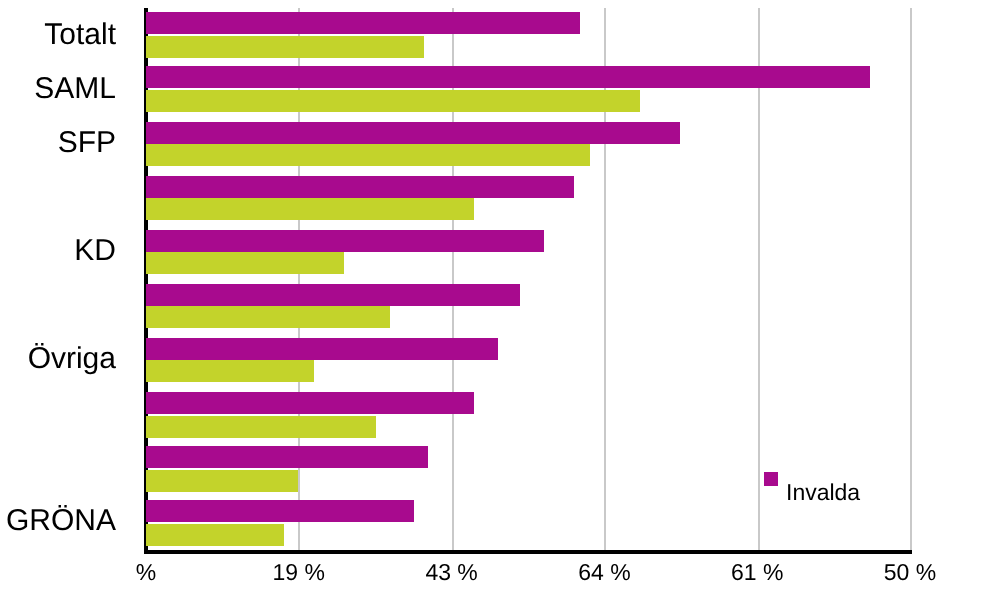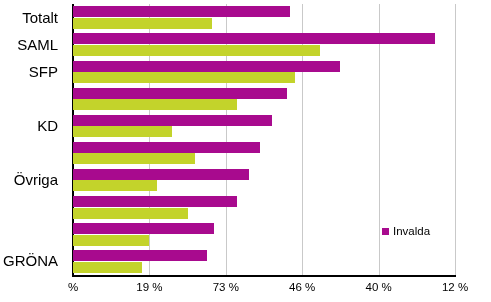--- a/index.html
+++ b/index.html
@@ -115,20 +115,21 @@
   }
   .legend-swatch {
     width: 7px;
     height: 7px;
     margin-right: 4px;
     flex: 0 0 auto;
   }
   .legend-label {
     font-size: 11.5px;
     line-height: 13px;
+    margin-top: 16px;
   }
 </style>
 </head>
 <body>
 
 <div id="chart-root">
 
   <div id="y-labels">
       <div class="cat-label" style="top: 7.55px;">Totalt</div>
       <div class="cat-label" style="top: 34.65px;">SAML</div>
@@ -170,24 +171,24 @@
         <div class="bar bar-invalda" style="top: 246.2px; height: 11px; width: 133.7px; background: rgb(168, 10, 142);"></div>
         <div class="bar bar-kandidater" style="top: 257.7px; height: 11px; width: 68.76px; background: rgb(195, 211, 43);"></div>
       </div>
   </div>
 
   <div id="x-axis-line"></div>
 
   <div id="x-labels">
       <div class="x-label" style="left: 73px;">%</div>
       <div class="x-label" style="left: 149.4px;">19 %</div>
-      <div class="x-label" style="left: 225.8px;">73 %</div>
-      <div class="x-label" style="left: 302.2px;">46 %</div>
-      <div class="x-label" style="left: 378.6px;">40 %</div>
-      <div class="x-label" style="left: 455px;">12 %</div>
+      <div class="x-label" style="left: 225.8px;">43 %</div>
+      <div class="x-label" style="left: 302.2px;">64 %</div>
+      <div class="x-label" style="left: 378.6px;">61 %</div>
+      <div class="x-label" style="left: 455px;">50 %</div>
     </div>
 
   <div id="legend">
       <div class="legend-item">
         <span class="legend-swatch" style="background: rgb(168, 10, 142);"></span>
         <span class="legend-label">Invalda</span>
       </div>
     </div>
 
 </div>

